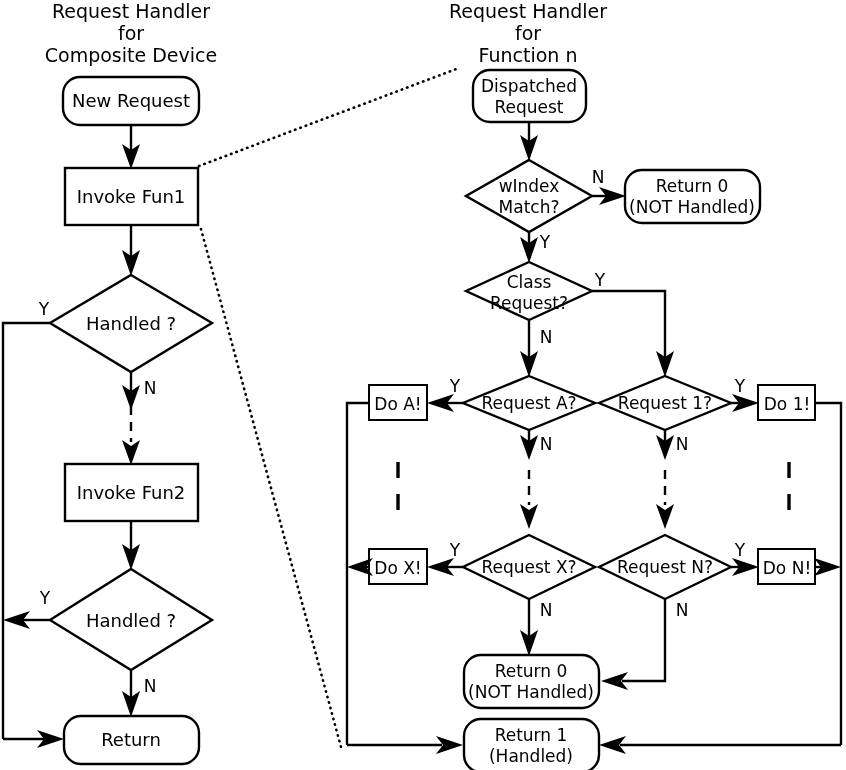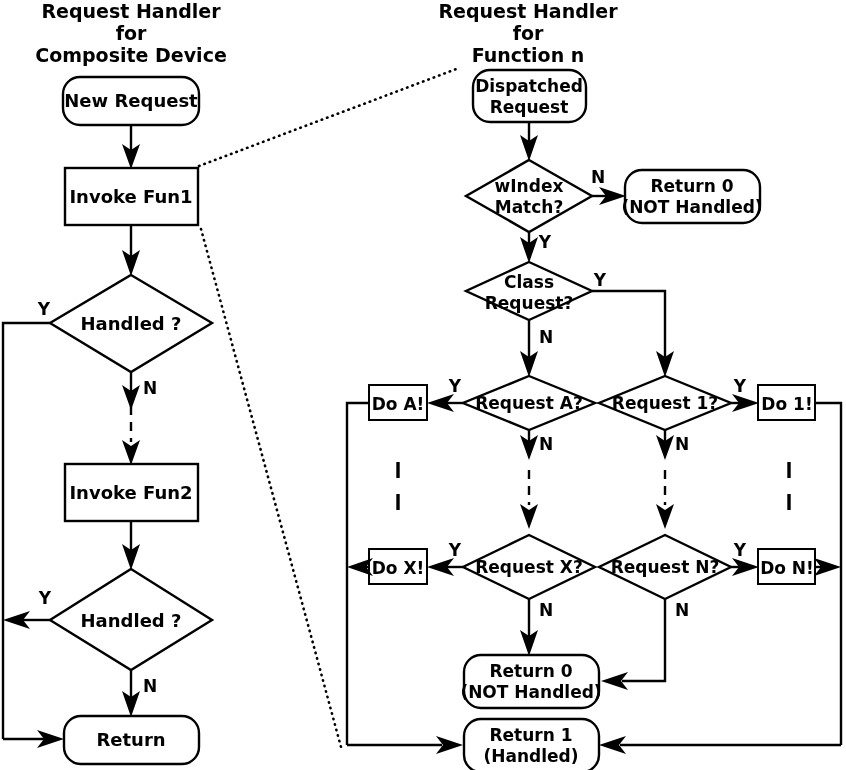--- a/index.html
+++ b/index.html
@@ -10,21 +10,20 @@
   body {
     width: 846px;
     height: 770px;
     font-family: "DejaVu Sans", "Liberation Sans", sans-serif;
     overflow: hidden;
   }
   #diagram-root {
     position: relative;
     width: 846px;
     height: 758px;
-    font-weight: bold;
   }
   svg#flowchart {
     display: block;
     width: 846px;
     height: 770px;
   }
   .shape {
     fill: #ffffff;
     stroke: #000000;
     stroke-width: 2.4;

